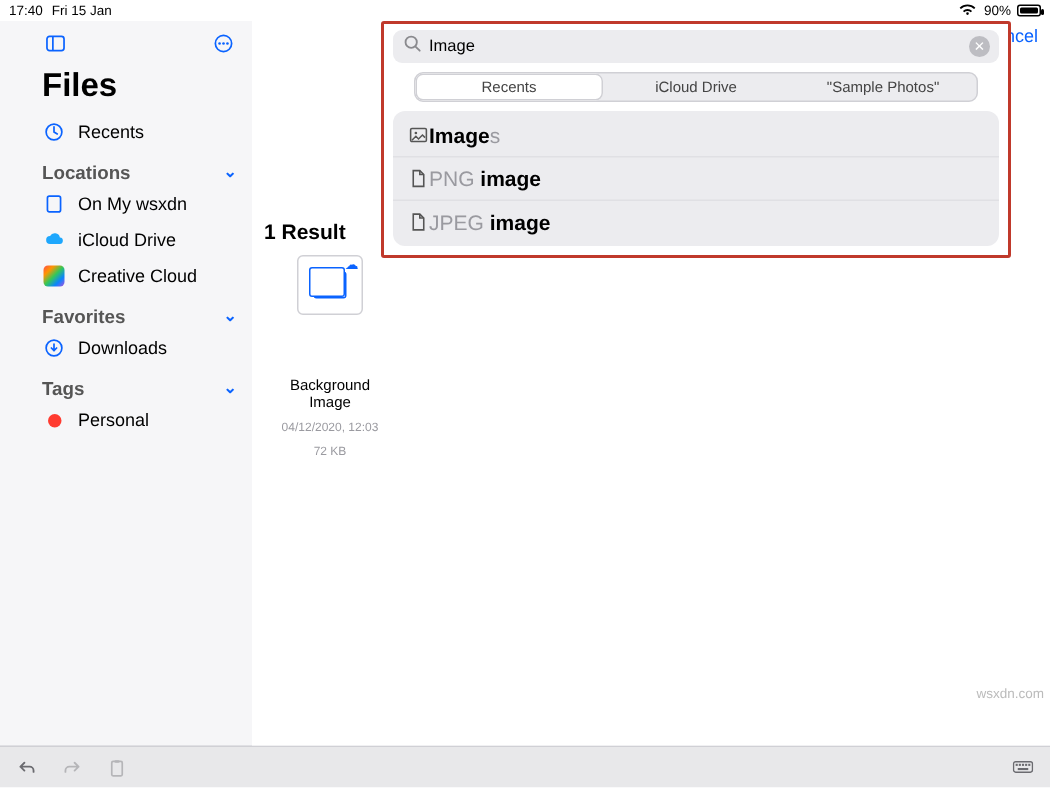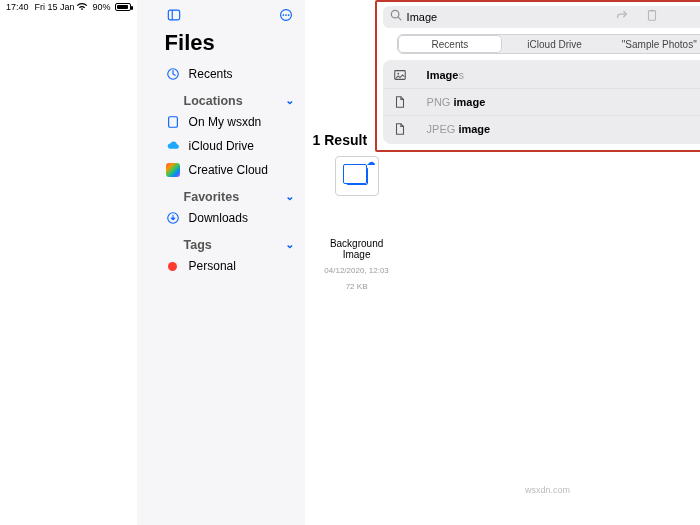--- a/index.html
+++ b/index.html
@@ -1,65 +1,65 @@
 <!DOCTYPE html>
 <html><head>
 <meta charset="utf-8">
 <style>
   * { box-sizing: border-box; margin: 0; padding: 0; font-family: -apple-system, "Helvetica Neue", Arial, sans-serif; }
   html, body { width: 700px; height: 525px; overflow: hidden; background: #fff; }
-  .app { display: flex; flex-direction: row; width: 700px; height: 525px; position: relative; }
+  .app { display: flex; flex-direction: column; width: 700px; height: 525px; position: relative; }
 
   
   .status { display: flex; align-items: center; height: 14px; padding: 0 6px; font-size: 9px; color: #000; }
   .status .left { display: flex; gap: 6px; }
   .status .right { margin-left: auto; display: flex; align-items: center; gap: 4px; justify-content: flex-end; }
   .batt-body { width: 16px; height: 8px; border: 1px solid #000; border-radius: 2px; position: relative; display:inline-block; vertical-align: middle;}
   .batt-body::after { content:""; position:absolute; right:-3px; top:2px; width:2px; height:4px; background:#000; border-radius:1px;}
   .batt-fill { position:absolute; left:1px; top:1px; bottom:1px; width:85%; background:#000; border-radius:1px;}
 
   .body { flex:1; display:flex; min-height:0; }
 
   
   .sidebar { width: 168px; background:#f6f6f8; display:flex; flex-direction:column; padding: 2px 8px 0 26px; font-size: 12px; color:#000; }
   .sb-top { display:flex; align-items:center; justify-content:space-between; padding:2px 0 2px 0;}
   .sb-top .icon-btn { width:22px; height:22px; display:flex; align-items:center; justify-content:center; color:#0a63ff;}
   .sb-title { font-size: 22px; font-weight:700; padding: 2px 0 6px 2px; }
   .sb-row { display:flex; align-items:center; gap:8px; padding:5px 2px; border-radius:6px; cursor:default;}
   .sb-row .ic { width:16px; display:flex; justify-content:center; color:#0a63ff;}
-  .sb-head { display:flex; justify-content:space-between; padding:8px 2px 2px 2px; font-size:12.5px; font-weight:600; color:#555;margin-left:19px;}
+  .sb-head { display:flex; justify-content:space-between; padding:8px 2px 2px 2px; font-size:12.5px; font-weight:600; color:#555;}
   .chev { color:#0a63ff; font-size:11px;}
   .tag-dot { width:9px; height:9px; border-radius:50%; background:#ff3b30; }
   .ic.cc { color:transparent; }
   .cc-sq { width:14px; height:14px; background:linear-gradient(135deg,#ff4d4d,#ff9500,#34c759,#0a84ff,#af52de); border-radius:3px;}
   .ic.cloud { color:#1ea7fd;}
   .ic.trash { color:#0a63ff;}
 
   
   .main { flex:1; position:relative; background:#fff; }
   .result-h { font-size:14px; font-weight:700; padding: 132px 0 0 8px; }
   .file-item { position:absolute; left:12px; top:156px; width:80px; text-align:center; font-size:9px; color:#333;}
   .file-thumb { width:44px; height:40px; margin:0 auto 4px; border:1px solid #d0d0d5; border-radius:4px; background:#fff; position:relative; display:flex; align-items:center; justify-content:center;}
   .file-thumb .stack { width:22px; height:18px; border:1.5px solid #0a63ff; border-radius:2px; position:relative;}
   .file-thumb .stack::before { content:""; position:absolute; left:-4px; top:-4px; width:22px; height:18px; border:1.5px solid #0a63ff; border-radius:2px; background:#fff;}
   .file-cloud { position:absolute; top:0; right:2px; font-size:9px; color:#0a63ff;}
   .file-name { font-size:10px; color:#000; line-height:1.1;margin-top:42px;}
   .file-meta { font-size:8px; color:#9a9aa0; margin-top:7px; line-height:1.1;}
 
   
-  .overlay { position:absolute; left:70px; top:0; width:360px; border:2px solid #c0392b; border-radius:2px; padding:4px 6px 6px; background:#fff;}
+  .overlay { position:absolute; left:86px; top:0; width:420px; border:2px solid #c0392b; border-radius:2px; padding:4px 6px 6px; background:#fff;}
   .searchbar { display:flex; align-items:center; height:22px; background:#ececef; border-radius:6px; padding:0 6px; gap:4px;}
   .searchbar input { flex:1; border:none; background:transparent; font-size:11px; outline:none; color:#000;}
   .clear-btn { width:14px; height:14px; border-radius:50%; background:#bdbdc2; color:#fff; font-size:9px; display:flex; align-items:center; justify-content:center;}
   .scope { display:flex; margin:6px 14px 6px; height:20px; border:1px solid #d0d0d5; border-radius:6px; overflow:hidden; font-size:10px;}
   .scope div { flex:1; display:flex; align-items:center; justify-content:center; color:#444;}
   .scope div.active { background:#fff; box-shadow:0 0 0 1px #d0d0d5 inset; border-radius:5px; font-weight:500;}
   .scope { background:#ececef;}
   .sug-block { background:#ececef; border-radius:8px; padding:2px 0;}
-  .sug { display:flex; align-items:center; gap:20px; padding:6px 10px; font-size:11px; color:#000;}
+  .sug { display:flex; align-items:center; gap:0; padding:6px 10px; font-size:14px; color:#000;}
   .sug + .sug { border-top:1px solid #e0e0e4;}
   .sug .sic { width:14px; color:#555; display:flex; justify-content:center;}
   .sug .grey { color:#9a9aa0;}
 
   
   .topright { position:absolute; right:8px; top:2px; display:flex; align-items:center; gap:12px; font-size:12px; color:#0a63ff;}
   .grid-ic { width:16px; height:16px; display:grid; grid-template-columns:1fr 1fr; grid-template-rows:1fr 1fr; gap:2px;}
   .grid-ic span { border:1.3px solid #0a63ff; border-radius:1px;}
 
   

